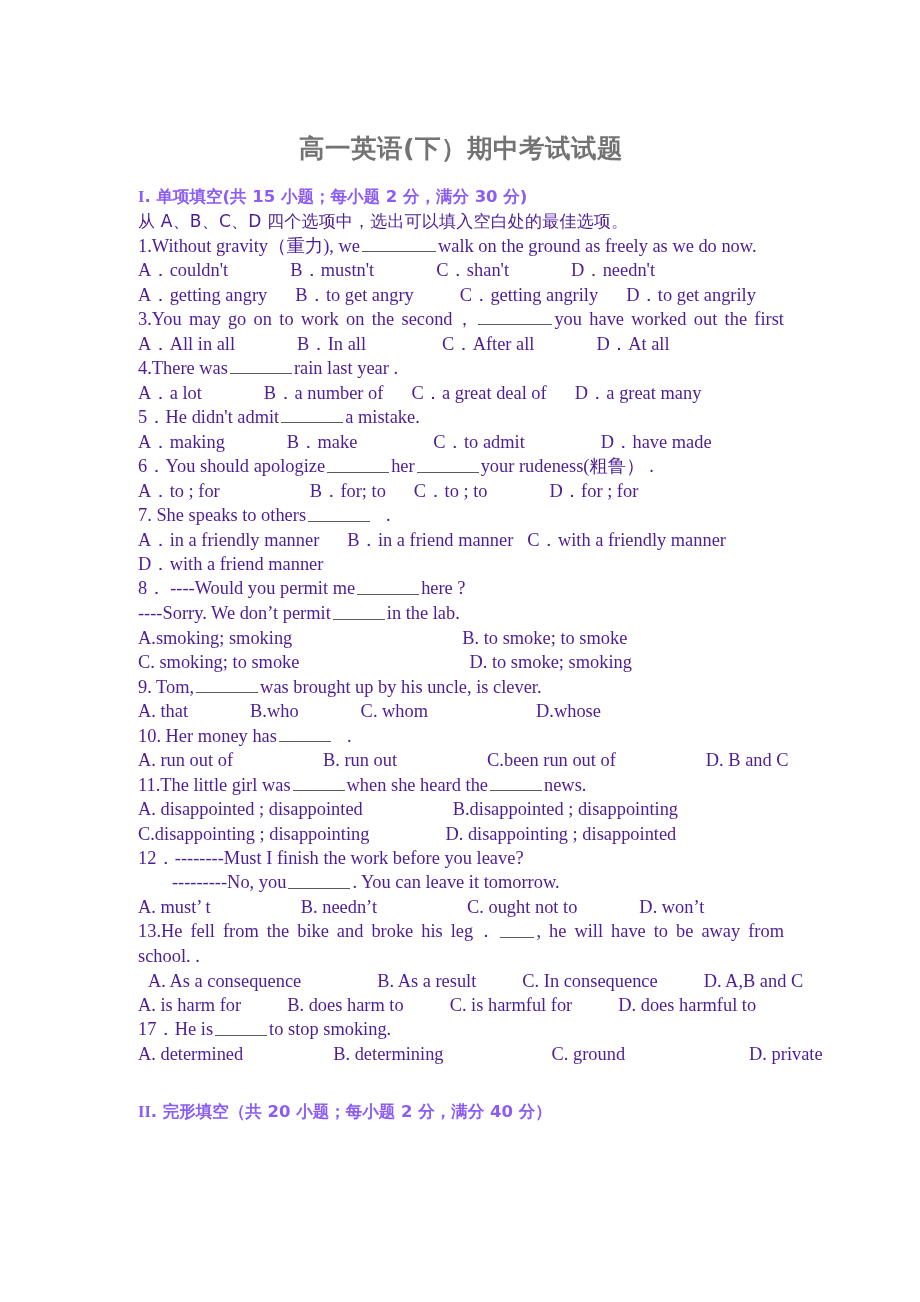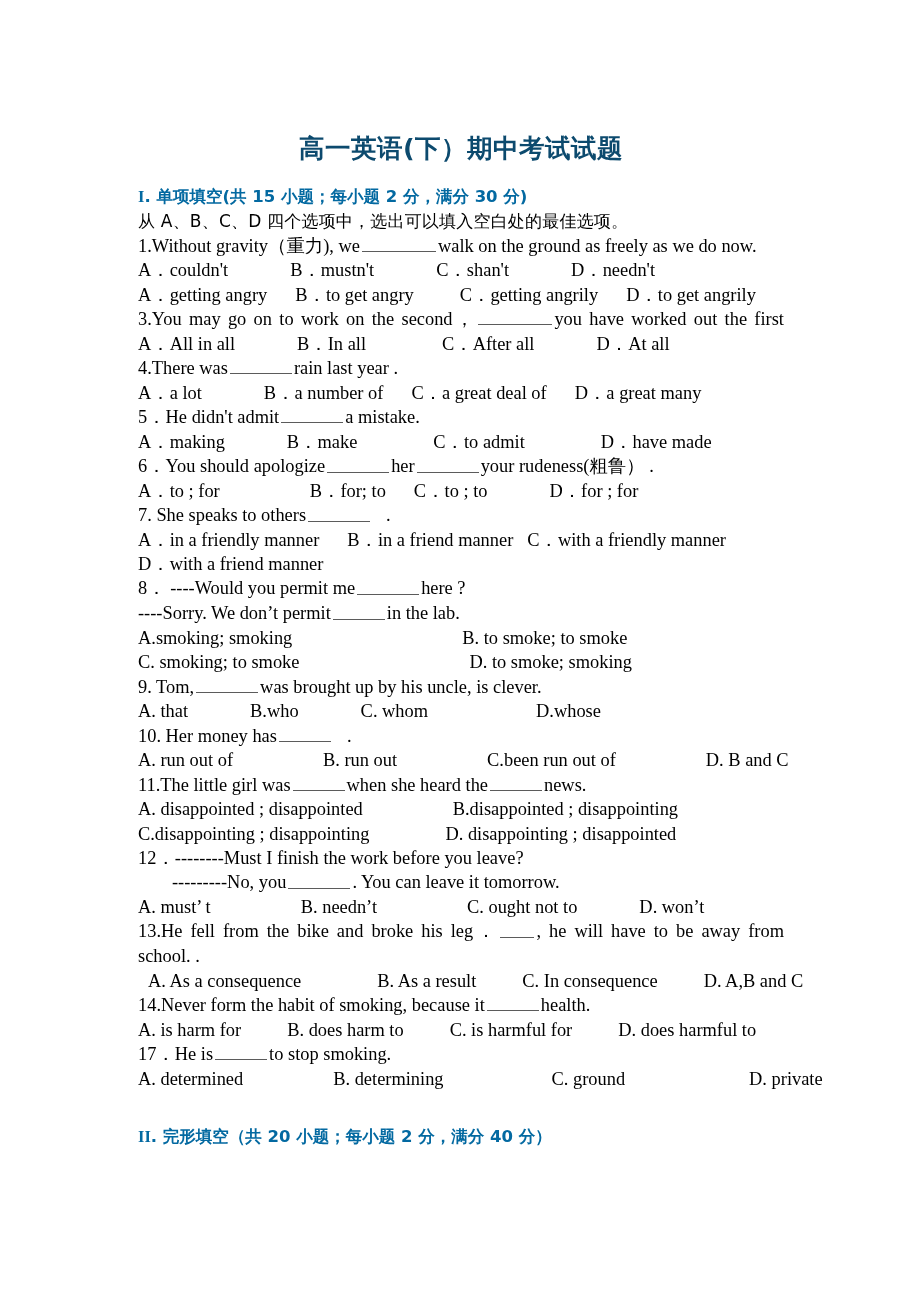--- a/index.html
+++ b/index.html
@@ -33,43 +33,43 @@
   
   .doc-title {
     text-align: center;
     font-family: "DejaVu Sans", "Liberation Sans", sans-serif;
     font-weight: bold;
     font-size: 25.5px;
     line-height: 30px;
     letter-spacing: 0.5px;
     margin: 0;
     padding-top: 133px;
-    color: #0c4a6e;
+    color: #737373;
     white-space: nowrap;
   }
 
   
   .section-head {
     font-family: "DejaVu Sans", "Liberation Sans", sans-serif;
     font-weight: bold;
     font-size: 16.5px;
     line-height: 24.2px;
-    color: #0369a1;
+    color: #8b5cf6;
     white-space: nowrap;
   }
   .section-head .rn {
     font-family: "Liberation Serif", "DejaVu Serif", serif;
     font-weight: bold;
   }
 
   
   .line {
     font-size: 18.4px;
     line-height: 24.3px;
-    color: #000000;
+    color: #4c1d95;
     white-space: nowrap;
   }
   .line.cjk {
     font-family: "DejaVu Sans", "Liberation Sans", sans-serif;
     font-size: 17px;
     letter-spacing: 0.2px;
   }
   
   .line.justify {
     white-space: normal;
@@ -151,21 +151,20 @@
     <div class="line"><span>C.disappointing ; disappointing</span><span class="gap-xl"></span><span class="gap-s"></span><span>D. disappointing ; disappointed</span></div>
 
     <div class="line">12．--------Must I finish the work before you leave?</div>
     <div class="line indent-2"><span>---------No, you</span><span class="blank b-md"></span><span>. You can leave it tomorrow.</span></div>
     <div class="line"><span>A. must’ t</span><span class="gap-xl"></span><span class="gap-m"></span><span>B. needn’t</span><span class="gap-xl"></span><span class="gap-m"></span><span>C. ought not to</span><span class="gap-xl"></span><span>D. won’t</span></div>
 
     <div class="line justify"><span>13.He fell from the bike and broke his leg．</span><span class="blank b-xs"></span><span>, he will have to be away from</span></div>
     <div class="line">school.      .</div>
     <div class="line indent-1"><span>A. As a consequence</span><span class="gap-xl"></span><span class="gap-s"></span><span>B. As a result</span><span class="gap-l"></span><span>C. In consequence</span><span class="gap-l"></span><span>D. A,B and C</span></div>
 
-    <div class="line"><span>14.Never form the habit of smoking, because it</span><span class="blank b-sm"></span><span>health.</span></div>
     <div class="line"><span>A. is harm for</span><span class="gap-l"></span><span>B. does harm to</span><span class="gap-l"></span><span>C. is harmful for</span><span class="gap-l"></span><span>D. does harmful to</span></div>
 
     <div class="line"><span>17．He is</span><span class="blank b-sm"></span><span>to stop smoking.</span></div>
     <div class="line"><span>A. determined</span><span class="gap-xl"></span><span class="gap-m"></span><span>B. determining</span><span class="gap-xl"></span><span class="gap-l"></span><span>C. ground</span><span class="gap-xl"></span><span class="gap-xl"></span><span>D. private</span></div>
 
     <div class="spacer-lg"></div>
 
     <div class="section-head"><span class="rn">II</span><span>. 完形填空（共 20 小题；每小题 2 分，满分 40 分）</span></div>
 
   </div>

